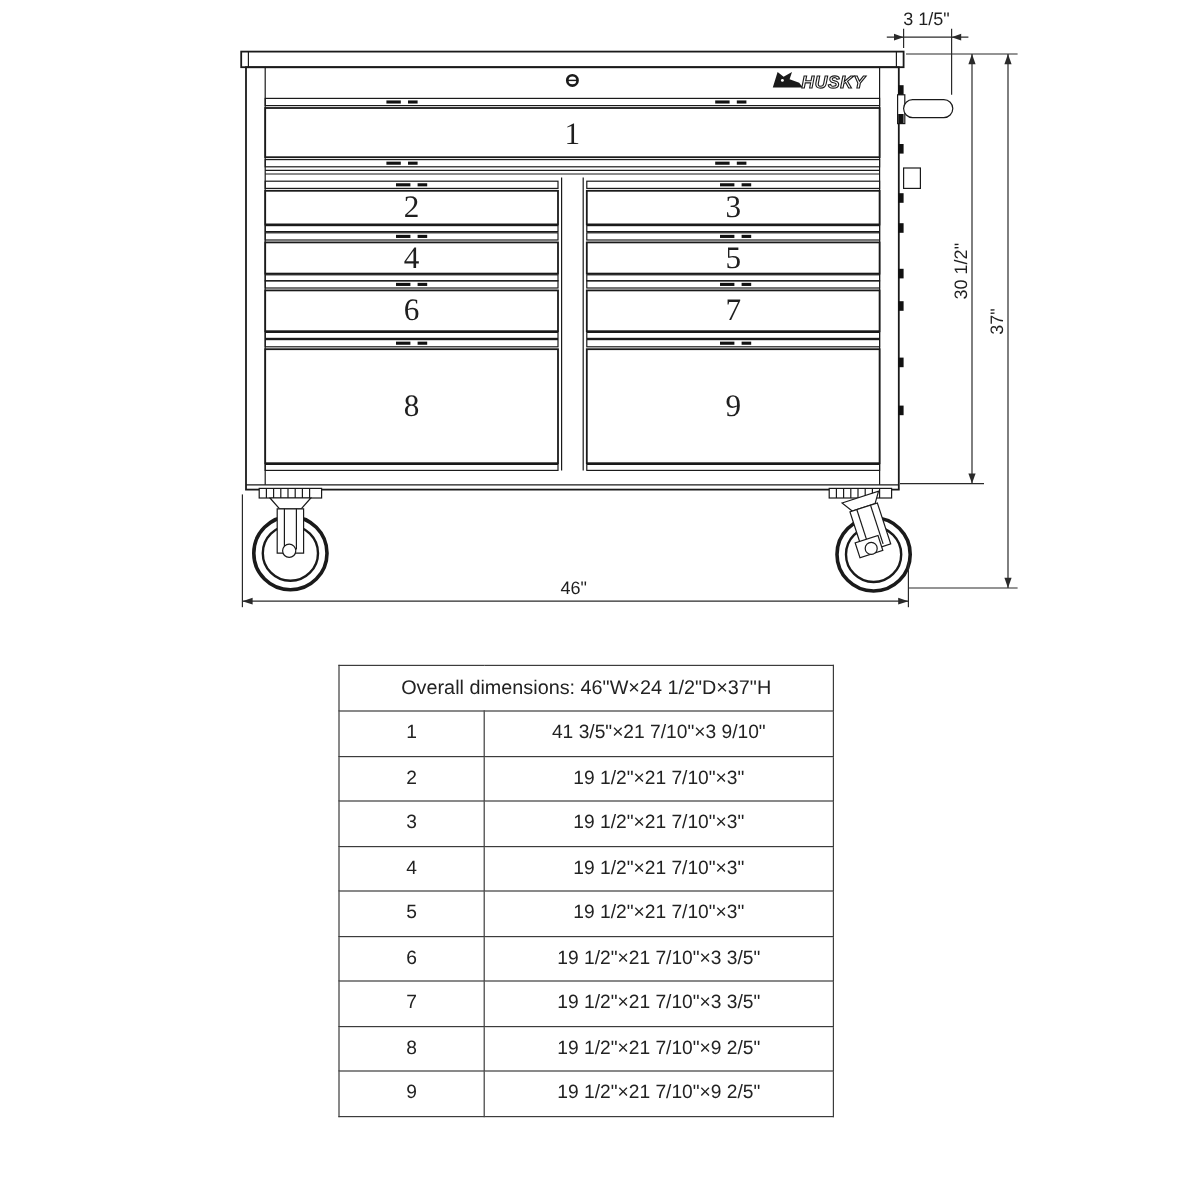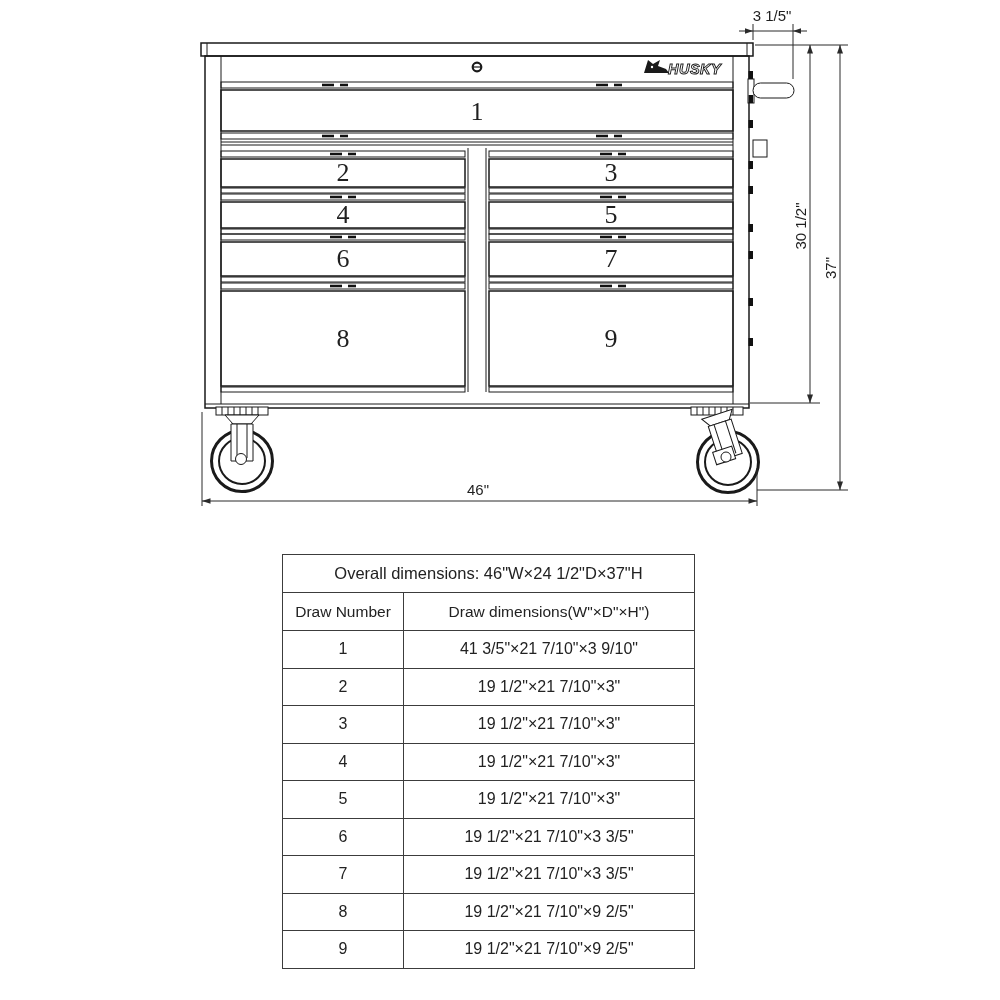--- a/index.html
+++ b/index.html
@@ -245,24 +245,20 @@
 <div class="table-wrap">
   <table class="spec-table">
     <colgroup>
           <col class="c1">
           <col class="c2">
         </colgroup>
     <thead>
       <tr class="title-row">
         <th colspan="2">Overall dimensions: 46"W×24 1/2"D×37"H</th>
       </tr>
-      <tr class="head-row">
-        <th>Draw Number</th>
-        <th>Draw dimensions(W"×D"×H")</th>
-      </tr>
     </thead>
     <tbody>
       <tr>
         <td>1</td>
         <td>41 3/5"×21 7/10"×3 9/10"</td>
       </tr>
       <tr>
         <td>2</td>
         <td>19 1/2"×21 7/10"×3"</td>
       </tr>

